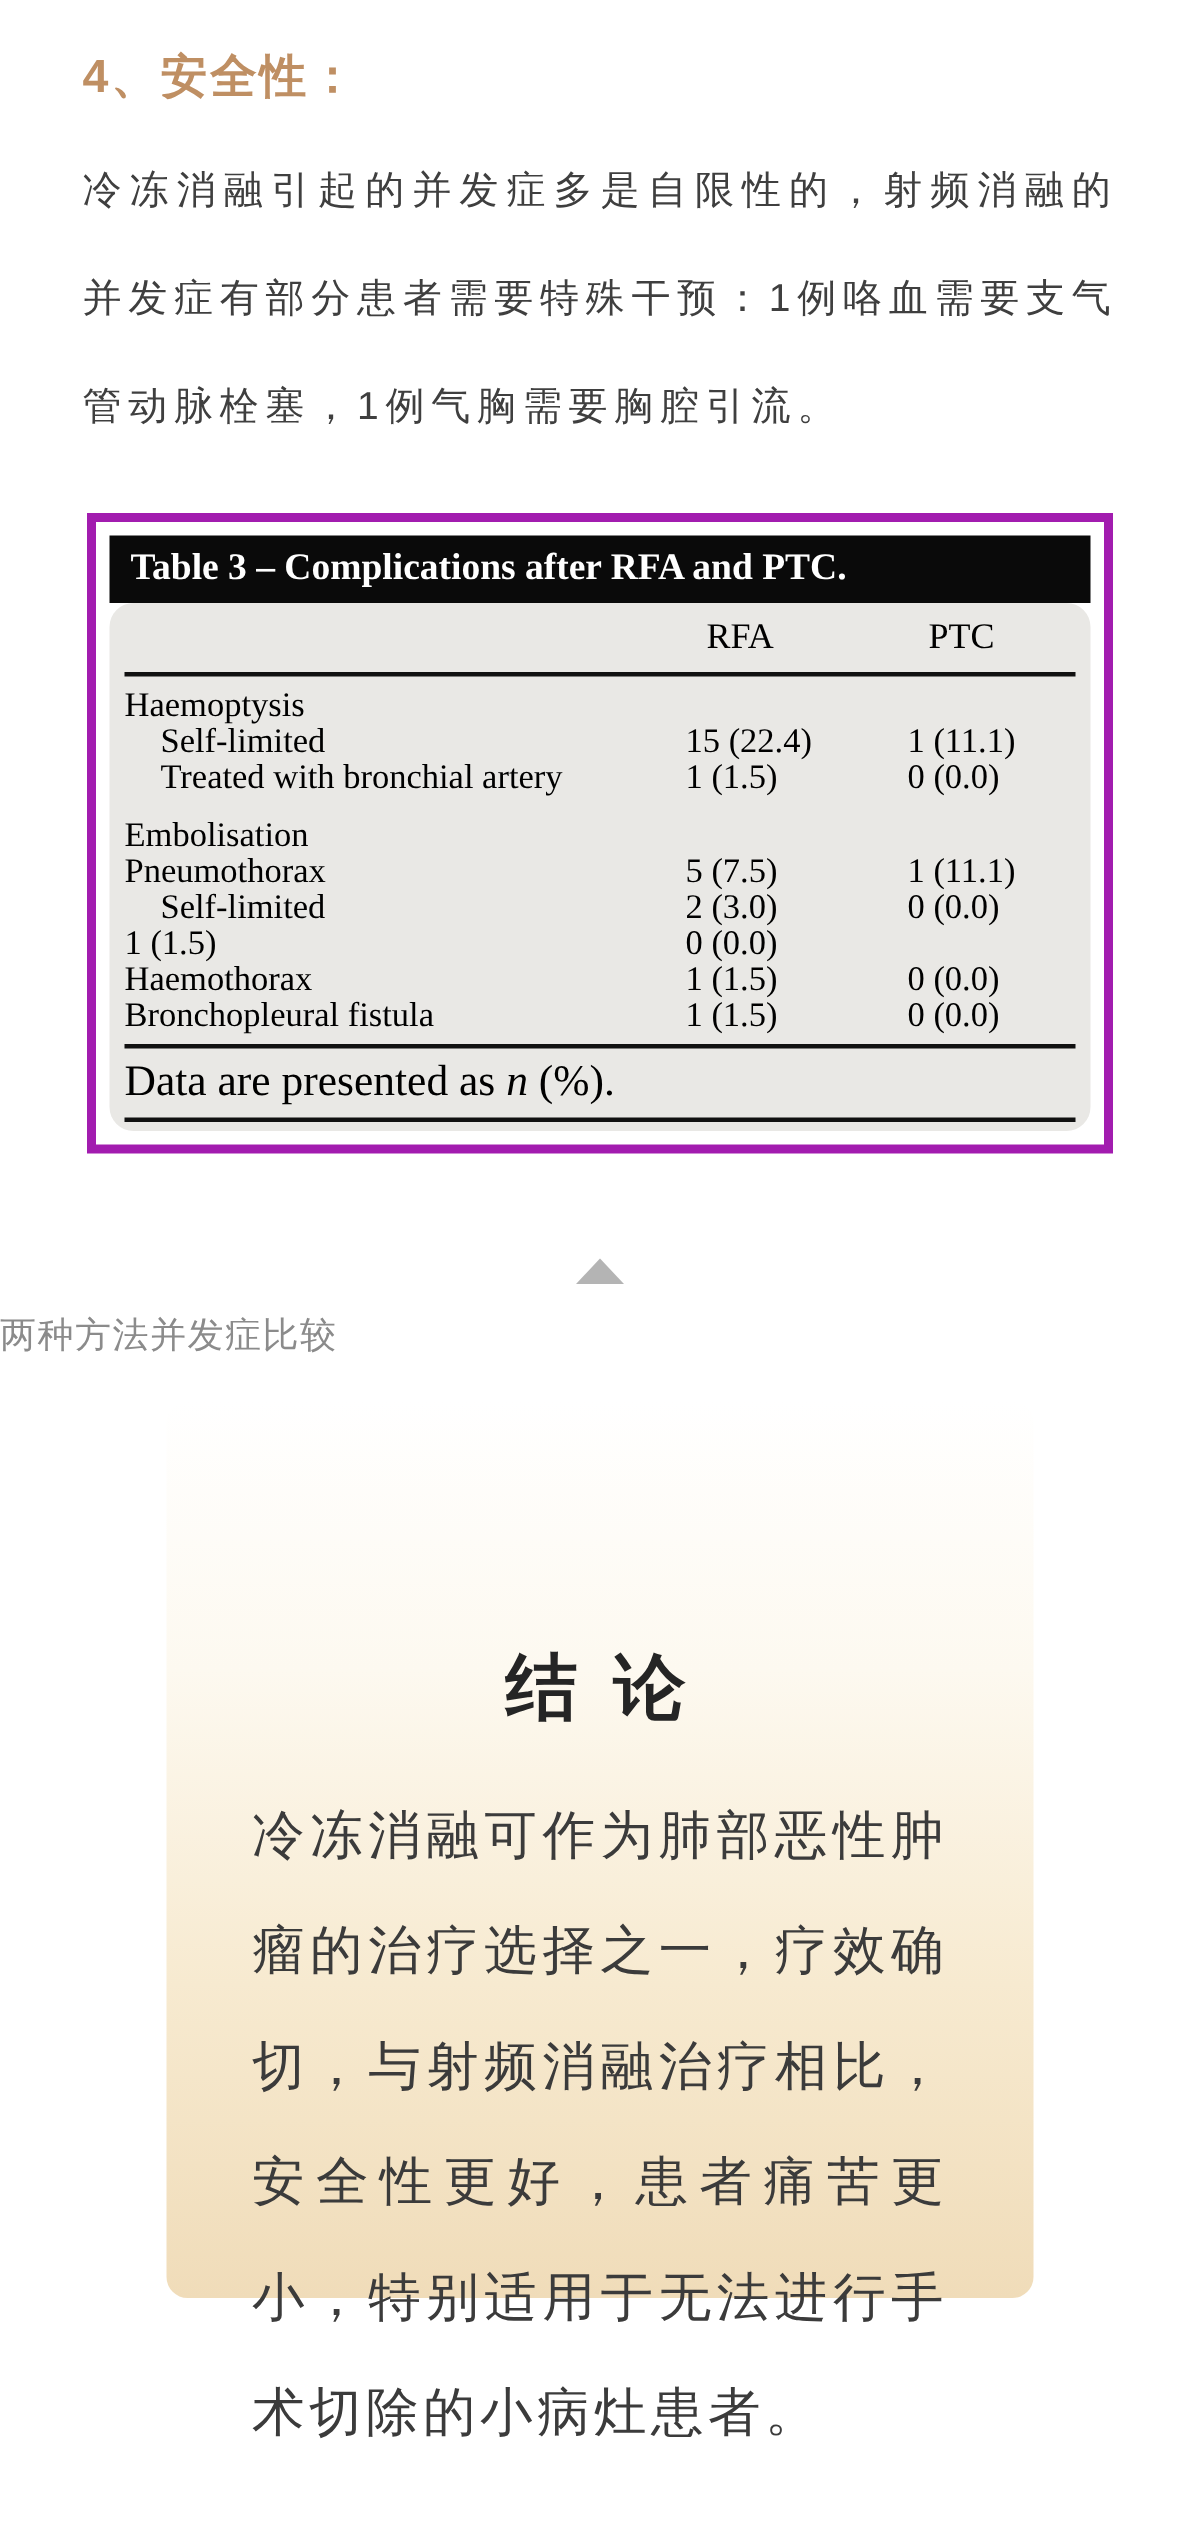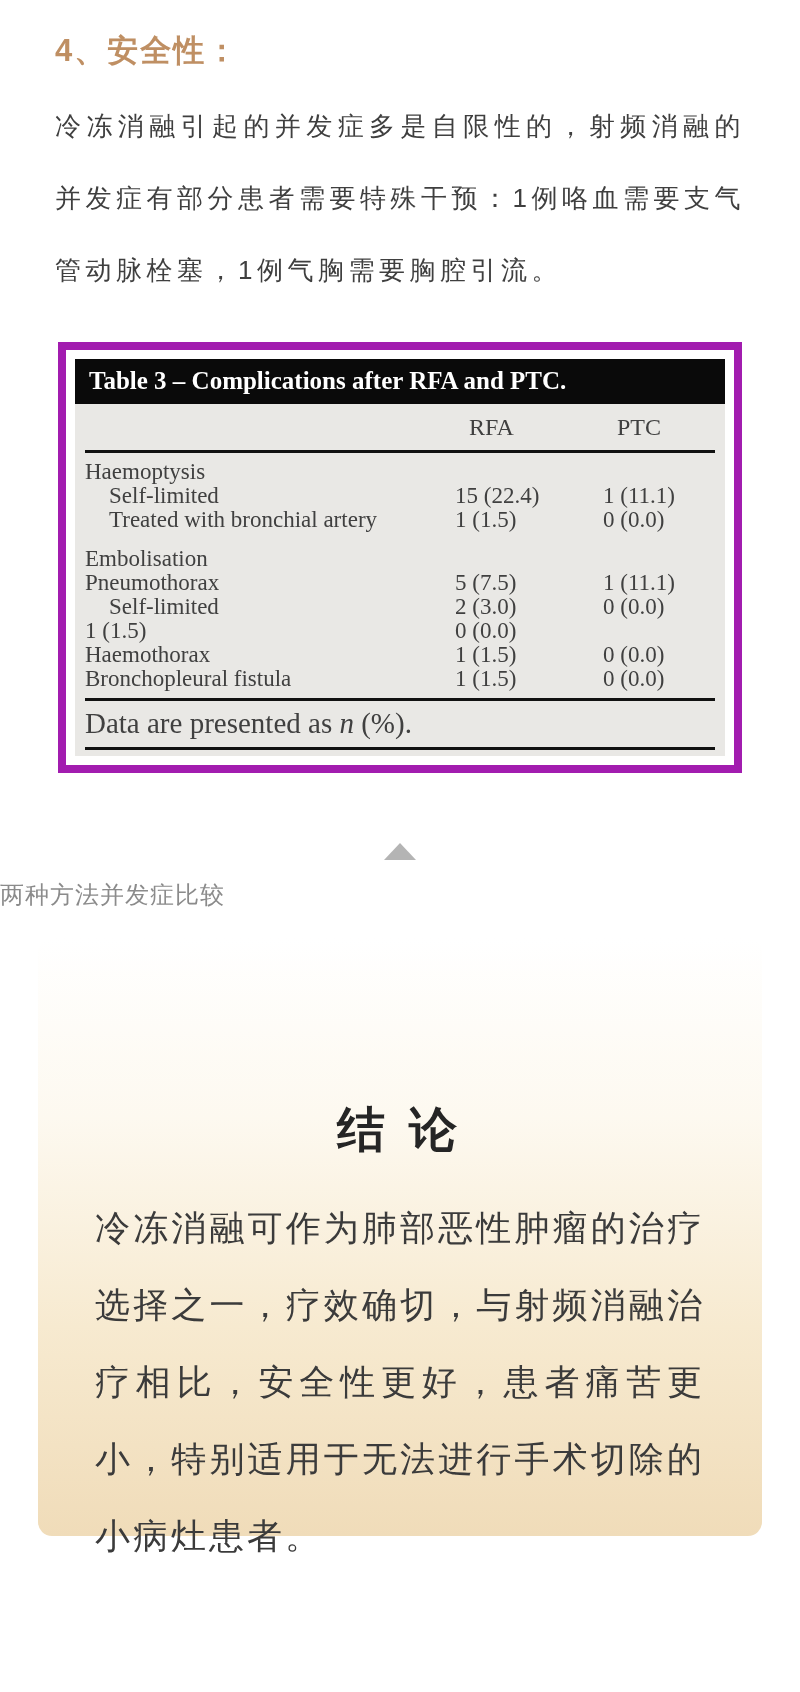--- a/index.html
+++ b/index.html
@@ -27,37 +27,38 @@
     line-height: 72px;
     color: #3f3f3f;
     letter-spacing: 4.5px;
     text-align: justify;
     text-justify: inter-character;
   }
 
   
   .table-figure { margin: 0 58px 0; }
   .pt-frame {
-    border: 8px solid #a21caf;
+    border: 6px solid #a21caf;
     background: #ffffff;
     padding: 9px;
   }
   .pt-titlebar {
     background: #0a0a0a;
     color: #ffffff;
     font-family: "Liberation Serif", serif;
     font-weight: bold;
     font-size: 25px;
     padding: 8px 14px 9px;
   }
   .pt-body {
     background: #e9e8e5;
     font-family: "Liberation Serif", serif;
-    color: #404040;
+    color: #000000;
     padding: 0 10px 6px;
+    border-radius: 16px;
   }
   .pt-headrow {
     display: grid;
     grid-template-columns: 1fr 148px 112px;
     padding: 10px 0 9px;
     border-bottom: 3px solid #111111;
     font-size: 24px;
   }
   .pt-headrow .pt-col-h { padding-left: 14px; }
   .pt-rows { padding-top: 7px; }
@@ -92,21 +93,21 @@
     text-align: left;
     font-size: 24px;
     line-height: 30px;
     color: #8b8b8b;
     letter-spacing: 1px;
   }
 
   
   .conclusion-box {
     margin: 28px auto 0;
-    width: 724px;
+    width: 578px;
     height: 598px;
     border-radius: 14px;
     background: linear-gradient(180deg, #ffffff 0%, #fdf9f0 30%, #f7ead0 65%, #f0dcb9 100%);
   }
   .conclusion-title {
     padding-top: 163px;
     text-align: center;
     font-family: "Liberation Serif", serif;
     font-weight: bold;
     font-size: 48px;

